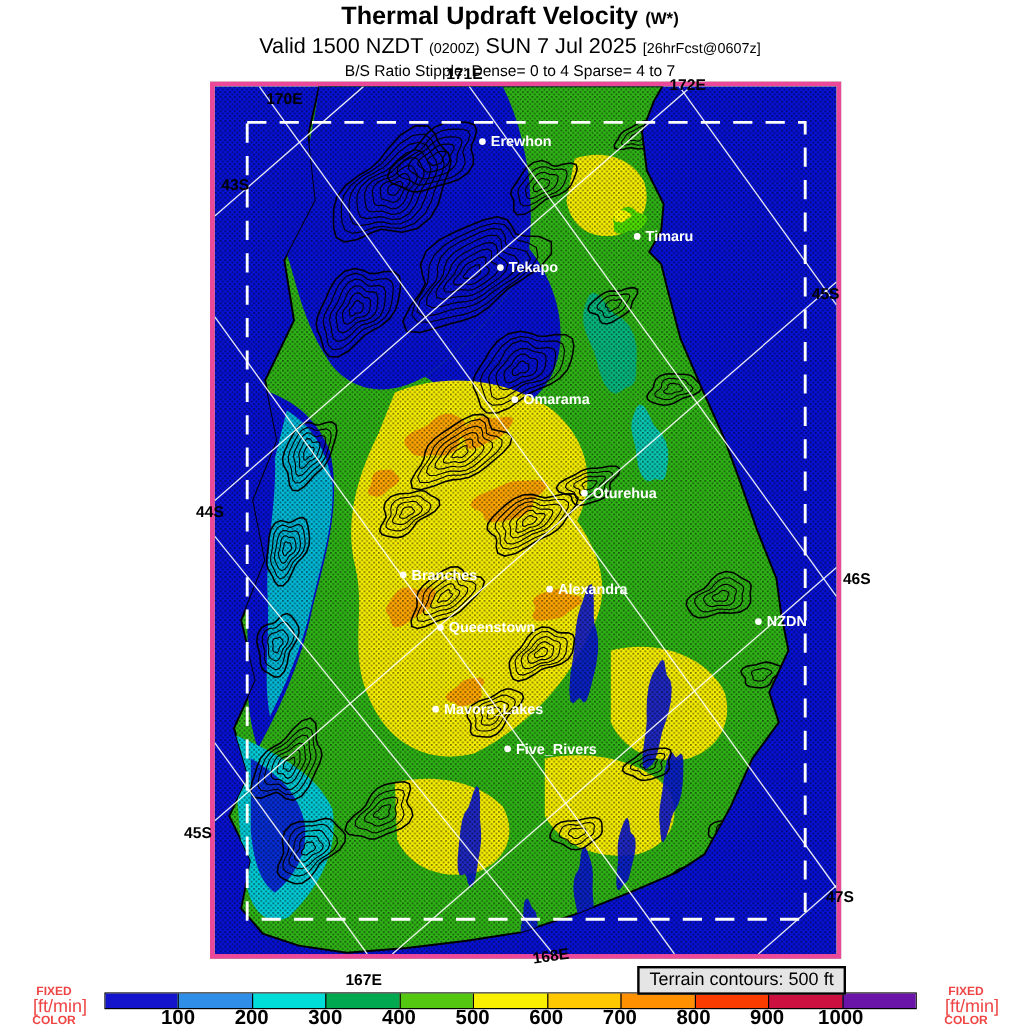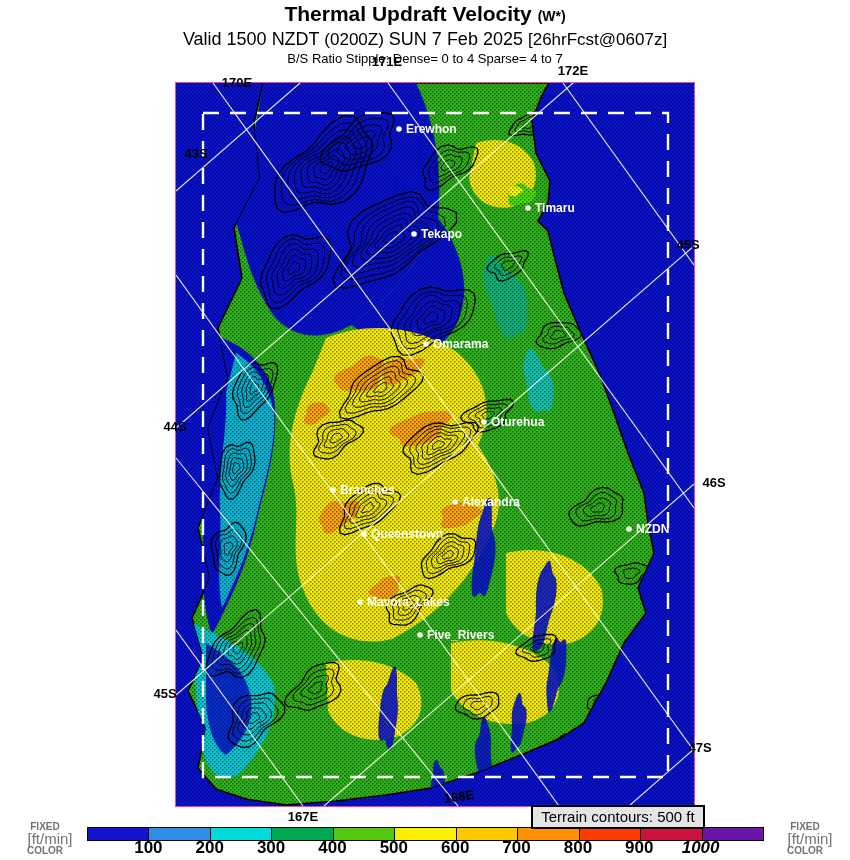--- a/index.html
+++ b/index.html
@@ -4,55 +4,55 @@
 <style>
   html,body{margin:0;padding:0;background:#ffffff;}
   body{font-family:"Liberation Sans", sans-serif; -webkit-font-smoothing:none;}
   #page{position:relative;width:850px;height:860px;background:#fff;overflow:hidden;}
 
   
   #hdr{position:absolute;left:0;top:2px;width:850px;text-align:center;color:#000;}
   .t1{font-size:21px;font-weight:bold;line-height:24px;}
   .t1 .paren{font-size:14px;font-weight:bold;}
   .t2{font-size:18px;line-height:22px;}
-  .t2 .sm{font-size:17px;}
+  .t2 .sm{font-size:12px;}
   .t3{font-size:13px;line-height:15px;}
 
   
-  #mapbox{position:absolute;left:175px;top:82px;width:518px;height:723px;border:1px solid #ec4899;box-sizing:content-box;z-index:1;background:#86efac;}
+  #mapbox{position:absolute;left:175px;top:68px;width:518px;height:723px;border:4px solid #ec4899;box-sizing:content-box;z-index:1;background:#86efac;}
   #mapsvg{display:block;}
 
   
   .grid-label{position:absolute;z-index:3;font-size:13px;font-weight:bold;color:#000;transform:translateX(-50%);white-space:nowrap;}
 
   
   #terrainbox{position:absolute;left:531px;top:805px;width:170px;height:20px;background:#e5e5e5;border:2px solid #000;z-index:4;
     font-size:15px;text-align:center;line-height:20px;color:#000;white-space:nowrap;}
 
   
   #cbar{position:absolute;left:87px;top:827px;width:675px;height:12px;border:1px solid #000;display:flex;z-index:2;}
   .cseg{flex:1 1 0;height:100%;}
   #cticks{position:absolute;left:87px;top:838px;width:675px;height:20px;z-index:2;}
   .ctick{position:absolute;top:0;transform:translateX(-50%);font-size:17px;font-weight:bold;color:#000;}
 
-  .units-cap{position:absolute;top:822px;width:90px;text-align:center;color:#737373;z-index:2;}
+  .units-cap{position:absolute;top:822px;width:90px;text-align:center;color:#ef4444;z-index:2;}
   .units-cap .u1{font-size:10px;font-weight:bold;line-height:10px;}
   .units-cap .u2{font-size:15px;line-height:14px;margin-left:10px;}
   .units-cap .u3{font-size:10px;font-weight:bold;line-height:10px;}
   #cap-left{left:0px;}
   #cap-right{left:760px;}
 </style>
 </head>
 <body>
 
 <div id="page">
 
   <div id="hdr">
     <div class="t1"><span>Thermal Updraft Velocity</span> <span class="paren">(W*)</span></div>
-    <div class="t2"><span>Valid 1500 NZDT</span> <span class="sm">(0200Z)</span> <span>SUN 7 Feb 2025</span> <span class="sm">[26hrFcst@0607z]</span></div>
+    <div class="t2"><span>Valid 1500 NZDT</span> <span class="sm">(0200Z)</span> <span>SUN 7 Jul 2025</span> <span class="sm">[26hrFcst@0607z]</span></div>
     <div class="t3">B/S Ratio Stipple:  Dense= 0 to 4  Sparse= 4 to 7</div>
   </div>
 
   <div id="mapbox">
       <svg id="mapsvg" width="518" height="723" viewBox="0 0 518 723" xmlns="http://www.w3.org/2000/svg">
         <defs>
           <pattern id="stip" width="4" height="4" patternUnits="userSpaceOnUse">
             <rect x="0" y="0" width="1.5" height="1.5" fill="#000"></rect>
             <rect x="2" y="2" width="1.5" height="1.5" fill="#000"></rect>
           </pattern>
@@ -295,21 +295,21 @@
   <div id="cticks">
       <div class="ctick" style="left: 9.09091%;">100</div>
       <div class="ctick" style="left: 18.1818%;">200</div>
       <div class="ctick" style="left: 27.2727%;">300</div>
       <div class="ctick" style="left: 36.3636%;">400</div>
       <div class="ctick" style="left: 45.4545%;">500</div>
       <div class="ctick" style="left: 54.5455%;">600</div>
       <div class="ctick" style="left: 63.6364%;">700</div>
       <div class="ctick" style="left: 72.7273%;">800</div>
       <div class="ctick" style="left: 81.8182%;">900</div>
-      <div class="ctick" style="left: 90.9091%; font-style: italic;">1000</div>
+      <div class="ctick" style="left: 90.9091%;">1000</div>
     </div>
   <div class="units-cap" id="cap-right">
     <div class="u1">FIXED</div>
     <div class="u2">[ft/min]</div>
     <div class="u3">COLOR</div>
   </div>
 
 </div>
 
 </body></html>

